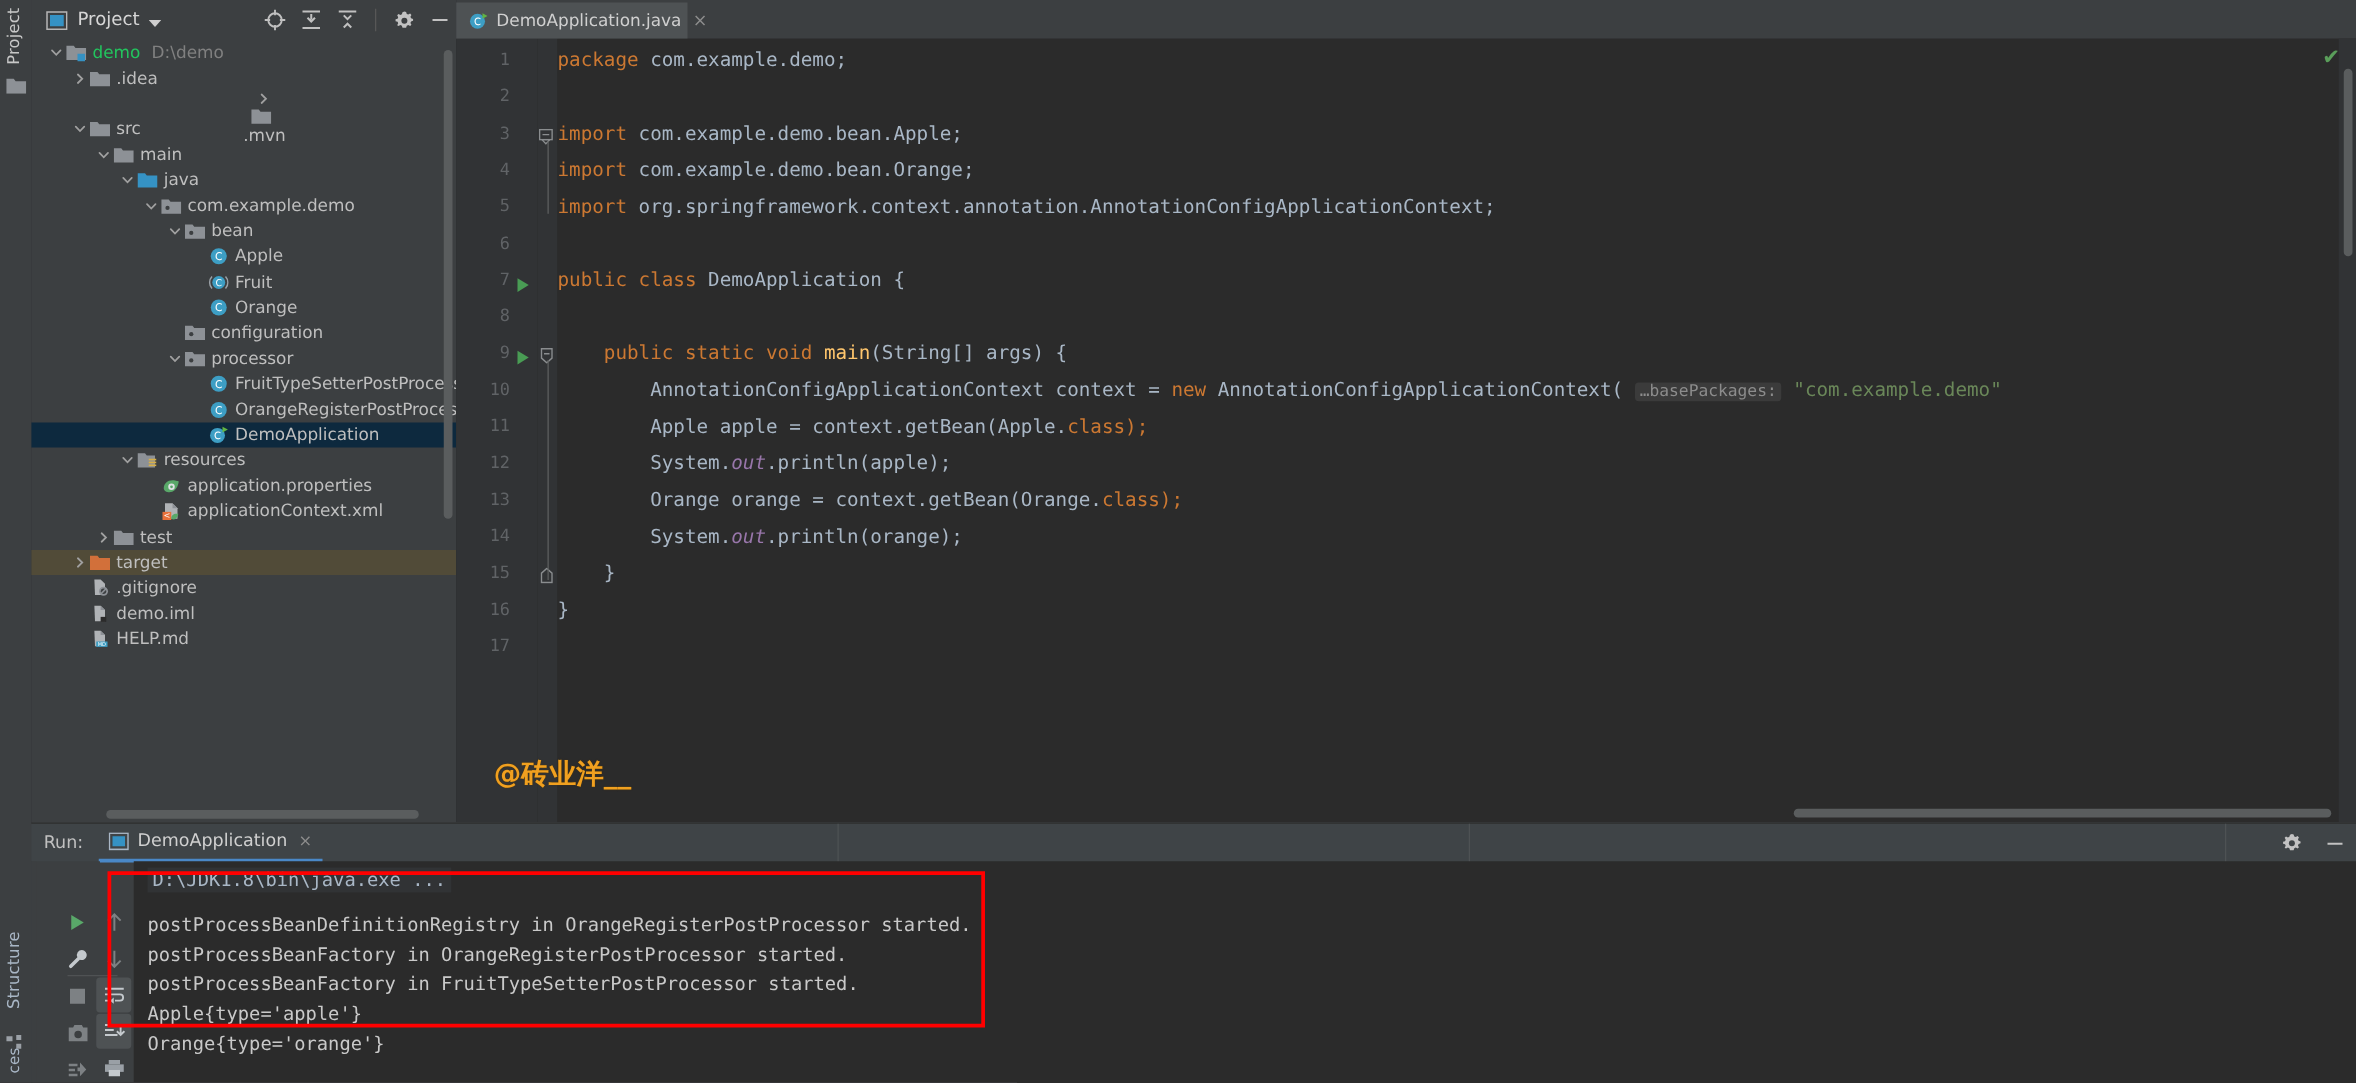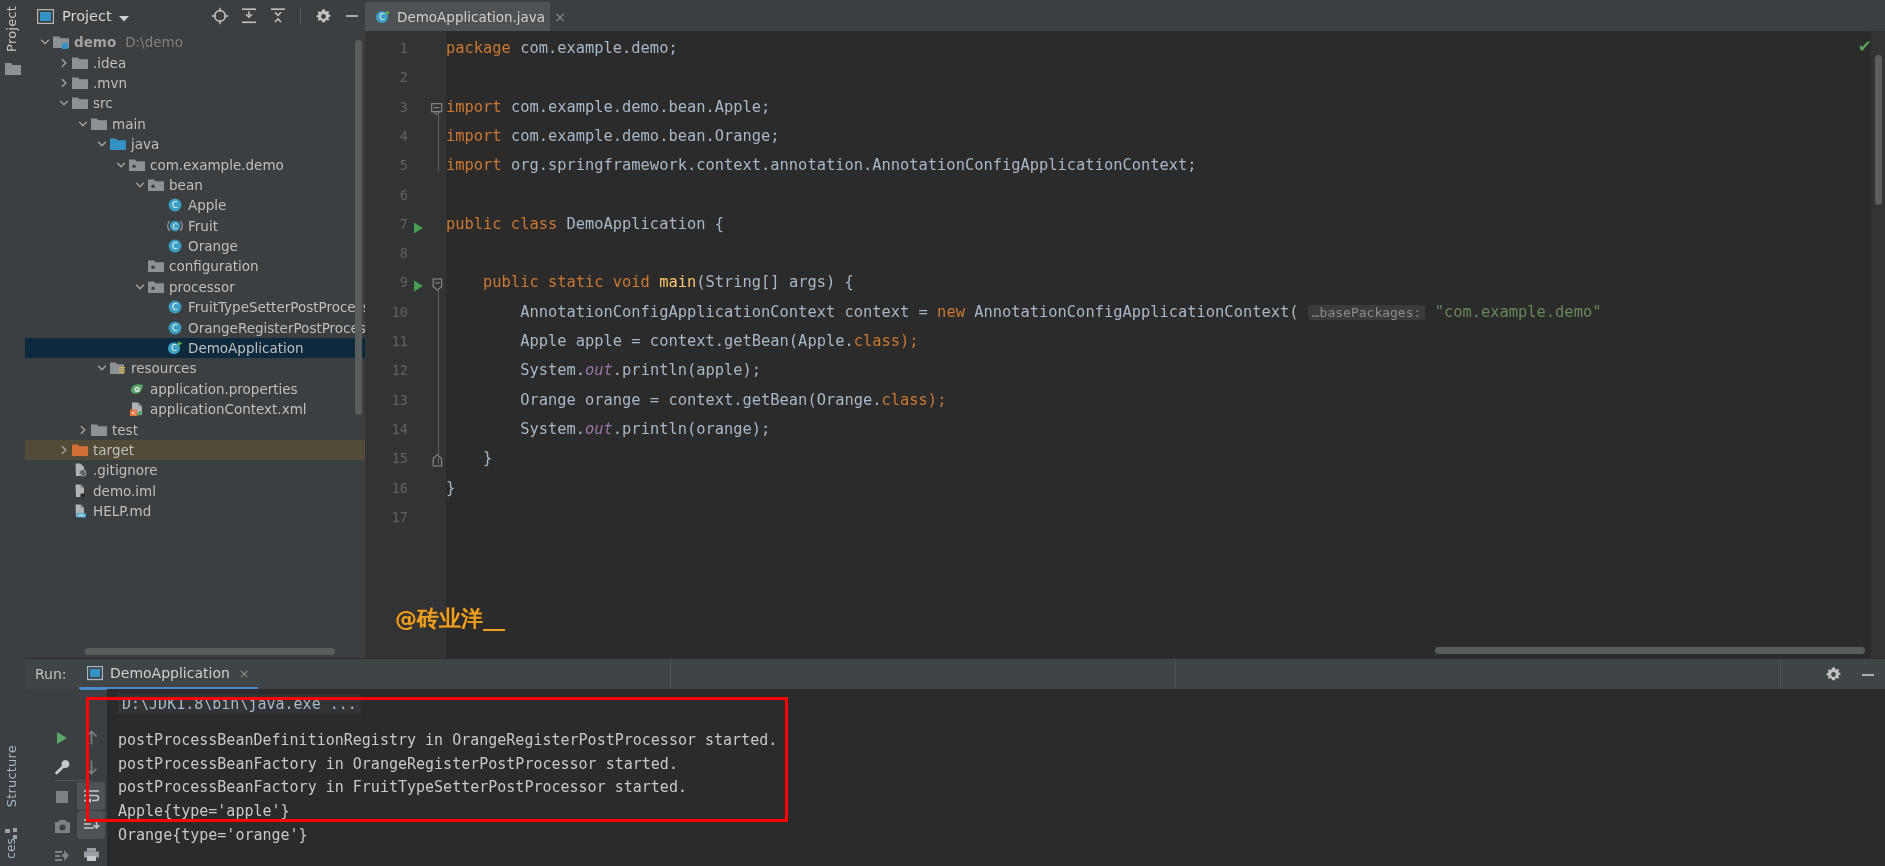--- a/index.html
+++ b/index.html
@@ -83,21 +83,21 @@
     width: 12px; height: 12px; flex: 0 0 12px;
     display: flex; align-items: center; justify-content: center;
     margin-right: 2px;
   }
   .trow .ticon {
     width: 16px; height: 16px; flex: 0 0 16px;
     margin-right: 5px;
     display:flex; align-items:center; justify-content:center;
   }
   .trow .tlabel { font-size: 13.5px; }
-  .trow .tlabel.bold { font-weight: bold; color: #a3a3a3;}
+  .trow .tlabel.bold { font-weight: normal; color: #22c55e;}
   .trow .tsub { font-size: 13.5px; color: #808080; margin-left: 9px; }
 
   
   .tree-vscroll {
     position: absolute; right: 3px; top: 40px; width: 7px; height: 375px;
     background: #5a5d5e; border-radius: 4px;
   }
   .tree-hscroll {
     position:absolute; left: 60px; bottom: 3px; width: 250px; height: 7px;
     background:#5a5d5e; border-radius:4px;
@@ -365,21 +365,21 @@
               <path d="M3.3 1.6L6.8 5l-3.5 3.4" stroke="#a0a0a0" stroke-width="1.4" fill="none" stroke-linecap="round"></path>
             </svg>
           </span>
           <span class="ticon">
             <svg width="16" height="16" viewBox="0 0 16 16">
               <path d="M0 2.5h6l1.4 1.8H16V14H0z" fill="#8d9196"></path>
             </svg>
           </span>
           <span class="tlabel">.idea</span>
         </div>
-        <div class="trow" style="padding-left: 33px;">
+        <div class="trow" style="padding-left: 33px; flex-direction: column;">
           <span class="arrow">
             <svg width="10" height="10" viewBox="0 0 10 10">
               <path d="M3.3 1.6L6.8 5l-3.5 3.4" stroke="#a0a0a0" stroke-width="1.4" fill="none" stroke-linecap="round"></path>
             </svg>
           </span>
           <span class="ticon">
             <svg width="16" height="16" viewBox="0 0 16 16">
               <path d="M0 2.5h6l1.4 1.8H16V14H0z" fill="#8d9196"></path>
             </svg>
           </span>

